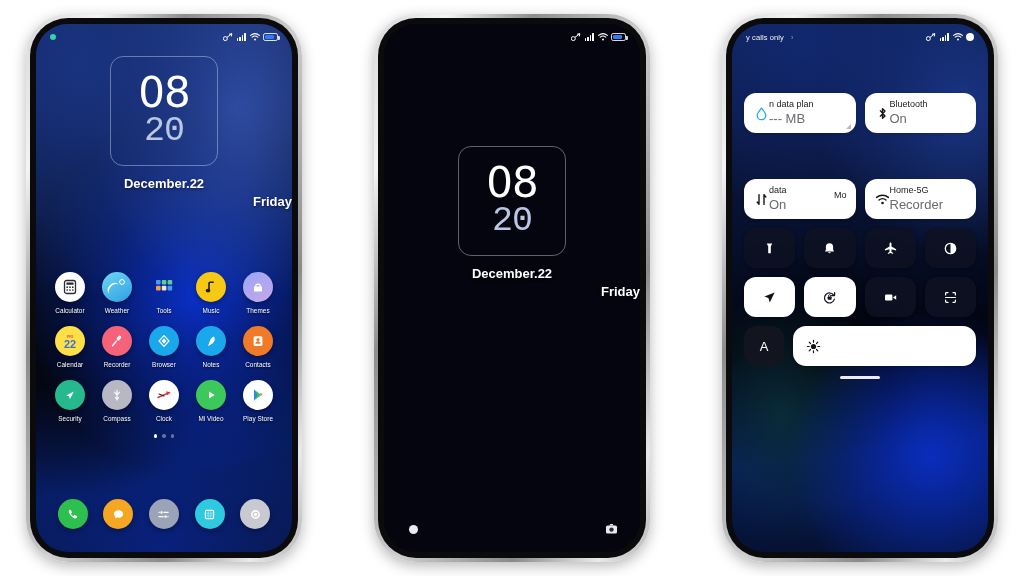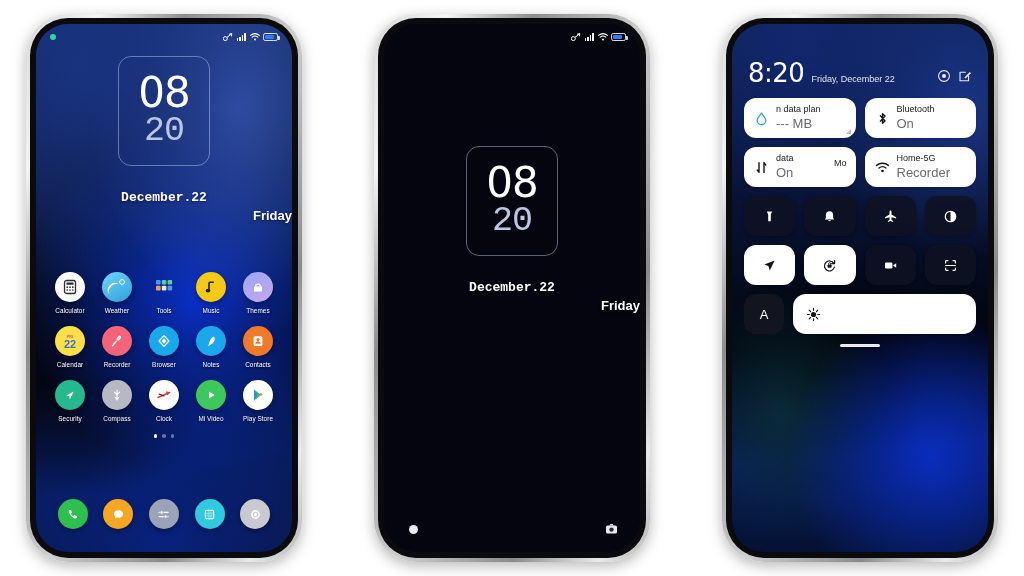--- a/index.html
+++ b/index.html
@@ -104,43 +104,42 @@
   .battery::after {
     content:""; position:absolute; right:-2.6px; top:2.2px;
     width:1.6px; height:3.4px; background:rgba(255,255,255,.85); border-radius:0 1px 1px 0;
   }
   .battery i { display:block; height:100%; width:86%; background:#2f7dfb; border-radius:1.2px; }
   .batt-dot { width: 8px; height: 8px; border-radius: 50%; background:#fff; }
 
   
   .clockwrap { position: absolute; left: 0; right: 0; text-align: center; z-index: 4; }
   .clockbox {
-    width: 92px; height: 110px;
+    width: 108px; height: 110px;
     margin: 0 auto;
     border: 1.4px solid rgba(200,212,240,.45);
     border-radius: 13px;
     display: flex; flex-direction: column;
     align-items: center; justify-content: center;
     backdrop-filter: blur(1px);
   }
   .clock-hh {
     font-size: 42px; line-height: .95; font-weight: 400;
     color: #ffffff; letter-spacing: -1px;
     font-family: "DejaVu Sans", sans-serif;
   }
   .clock-mm {
     font-size: 35px; line-height: 1.05; font-weight: 300;
     color: #b9c6e4; letter-spacing: -1px;
     font-family: Liberation Mono, monospace;
   }
   .clock-date {
-    margin-top: 24px;
+    margin-top: 10px;
     font-size: 13px; font-weight: 700; color: #fff;
     text-shadow: 0 1px 3px rgba(0,0,0,.5);
-    font-family: Liberation Mono, monospace;
   }
   .clock-day {
     margin-top: 3px;
     font-size: 13px; font-weight: 700; color: #fff;
     text-shadow: 0 1px 3px rgba(0,0,0,.5);
     text-align: right;
   }
 
   
   .home-grid {
@@ -211,25 +210,26 @@
   }
   .cc-date { font-size: 9px; color: #e0e4f0; padding-bottom: 2px; flex: 1; }
   .cc-head-ic {
     width: 14px; height: 14px; margin-bottom: 3px;
     color: #e9ecf6;
   }
   .cc-big-row { display: flex; gap: 9px; margin-bottom: 9px; }
   .cc-card {
     flex: 1; height: 40px; border-radius: 12px;
     background: #ffffff;
-    display: flex; align-items: center; gap: 7px;
+    display: flex; align-items: center; 
     padding: 0 10px;
     position: relative;
     box-shadow: 0 1px 3px rgba(0,0,0,.22);
     overflow: hidden;
+    margin-top: 37px;
   }
   .cc-card-ic { width: 15px; height: 15px; flex: 0 0 auto; display:flex; align-items:center; justify-content:center; }
   .cc-card-tx { min-width: 0; }
   .cc-card-t { font-size: 9px; color: #1a1a1a; line-height: 1.25; white-space: nowrap; }
   .cc-card-s { font-size: 13px; color: #6a6a70; line-height: 1.25; white-space: nowrap; }
   .cc-card-extra {
     position: absolute; right: 9px; top: 11px;
     font-size: 9px; color: #1a1a1a;
   }
   .cc-corner {
@@ -577,39 +577,47 @@
         </span>
       </div>
     </div>
   </div>
 
   <div class="phone">
     <div class="bezel"></div>
     <div class="screen">
       <div class="wall wall-c"></div>
 
+      <div class="statusbar">
+        <div class="sb-left">
+          <span class="sb-text">y calls only</span>
+          <span class="sb-chev">›</span>
+        </div>
+        <div class="sb-right">
+          <svg width="10" height="9" viewBox="0 0 10 9">
+            <circle cx="2.3" cy="5.6" r="2" fill="none" stroke="#fff" stroke-width="1"></circle>
+            <path d="M4.2 4.2 L8.6 .9 M6.4 1.2 L8.8 .7 L8.4 3" fill="none" stroke="#fff" stroke-width="1" stroke-linecap="round"></path>
+          </svg>
+          <span class="bars">
+              <i></i>
+              <i></i>
+              <i></i>
+              <i></i>
+            </span>
+          <svg width="10" height="8" viewBox="0 0 10 8">
+            <path d="M.6 2.4A7 7 0 0 1 9.4 2.4" fill="none" stroke="#fff" stroke-width="1.1" stroke-linecap="round"></path>
+            <path d="M2.2 4.2A4.4 4.4 0 0 1 7.8 4.2" fill="none" stroke="#fff" stroke-width="1.1" stroke-linecap="round"></path>
+            <circle cx="5" cy="6.5" r="1" fill="#fff"></circle>
+          </svg>
+          <span class="batt-dot"></span>
+        </div>
+      </div>
 
       <div class="cc">
 
-        <div class="cc-head">
-          <span class="cc-time">8:20</span>
-          <span class="cc-date">Friday, December 22</span>
-          <span class="cc-head-ic">
-            <svg width="14" height="14" viewBox="0 0 14 14">
-              <circle cx="7" cy="7" r="5.4" fill="none" stroke="#e9ecf6" stroke-width="1.1"></circle>
-              <circle cx="7" cy="7" r="2" fill="#e9ecf6"></circle>
-            </svg>
-          </span>
-          <span class="cc-head-ic">
-            <svg width="14" height="14" viewBox="0 0 14 14">
-              <path d="M2 3.2h5.4M2 3.2v8.6h8.6V7" fill="none" stroke="#e9ecf6" stroke-width="1.1" stroke-linecap="round"></path>
-              <path d="M6.4 8.4 11.8 3 13 4.2 7.6 9.6z" fill="#e9ecf6"></path>
-            </svg>
-          </span>
-        </div>
 
         <div class="cc-big-row">
           <div class="cc-card">
             <span class="cc-card-ic">
               <svg width="15" height="15" viewBox="0 0 15 15">
                 <path d="M7.5 2.2 C10.6 6 11.8 7.6 11.8 9.4a4.3 4.3 0 0 1-8.6 0C3.2 7.6 4.4 6 7.5 2.2z" fill="none" stroke="#29a8e8" stroke-width="1.3"></path>
               </svg>
             </span>
             <span class="cc-card-tx">
               <span class="cc-card-t" style="display:block;">n data plan</span>

